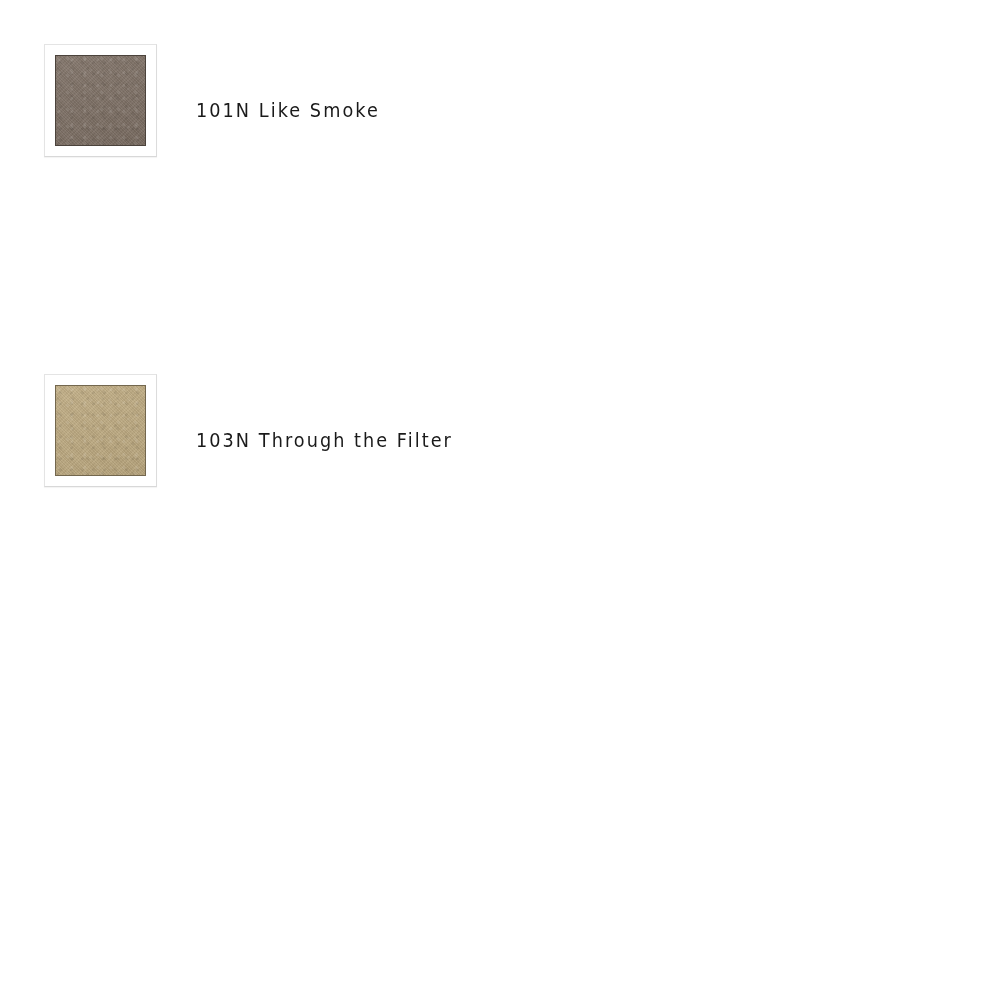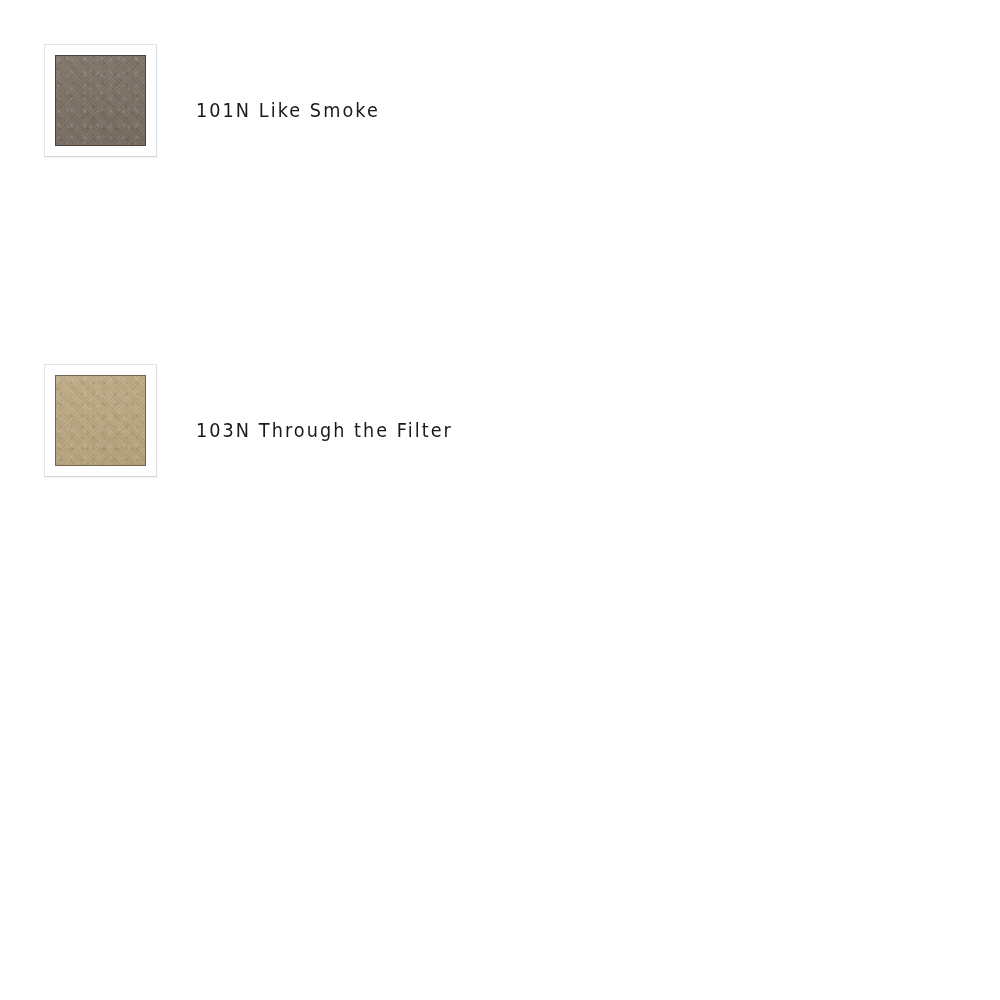--- a/index.html
+++ b/index.html
@@ -24,21 +24,21 @@
   }
 
   .swatch-row {
     position: absolute;
     left: 0;
     width: 1000px;
     height: 160px;
   }
   .swatch-row.r0 { top: 30px; }
   .swatch-row.r1 { top: 190px; }
-  .swatch-row.r2 { top: 350px; }
+  .swatch-row.r2 { top: 360px; }
 
   
   .swatch-frame {
     position: absolute;
     left: 44px;
     top: 14px;
     width: 113px;
     height: 113px;
     box-sizing: border-box;
     background: #ffffff;

